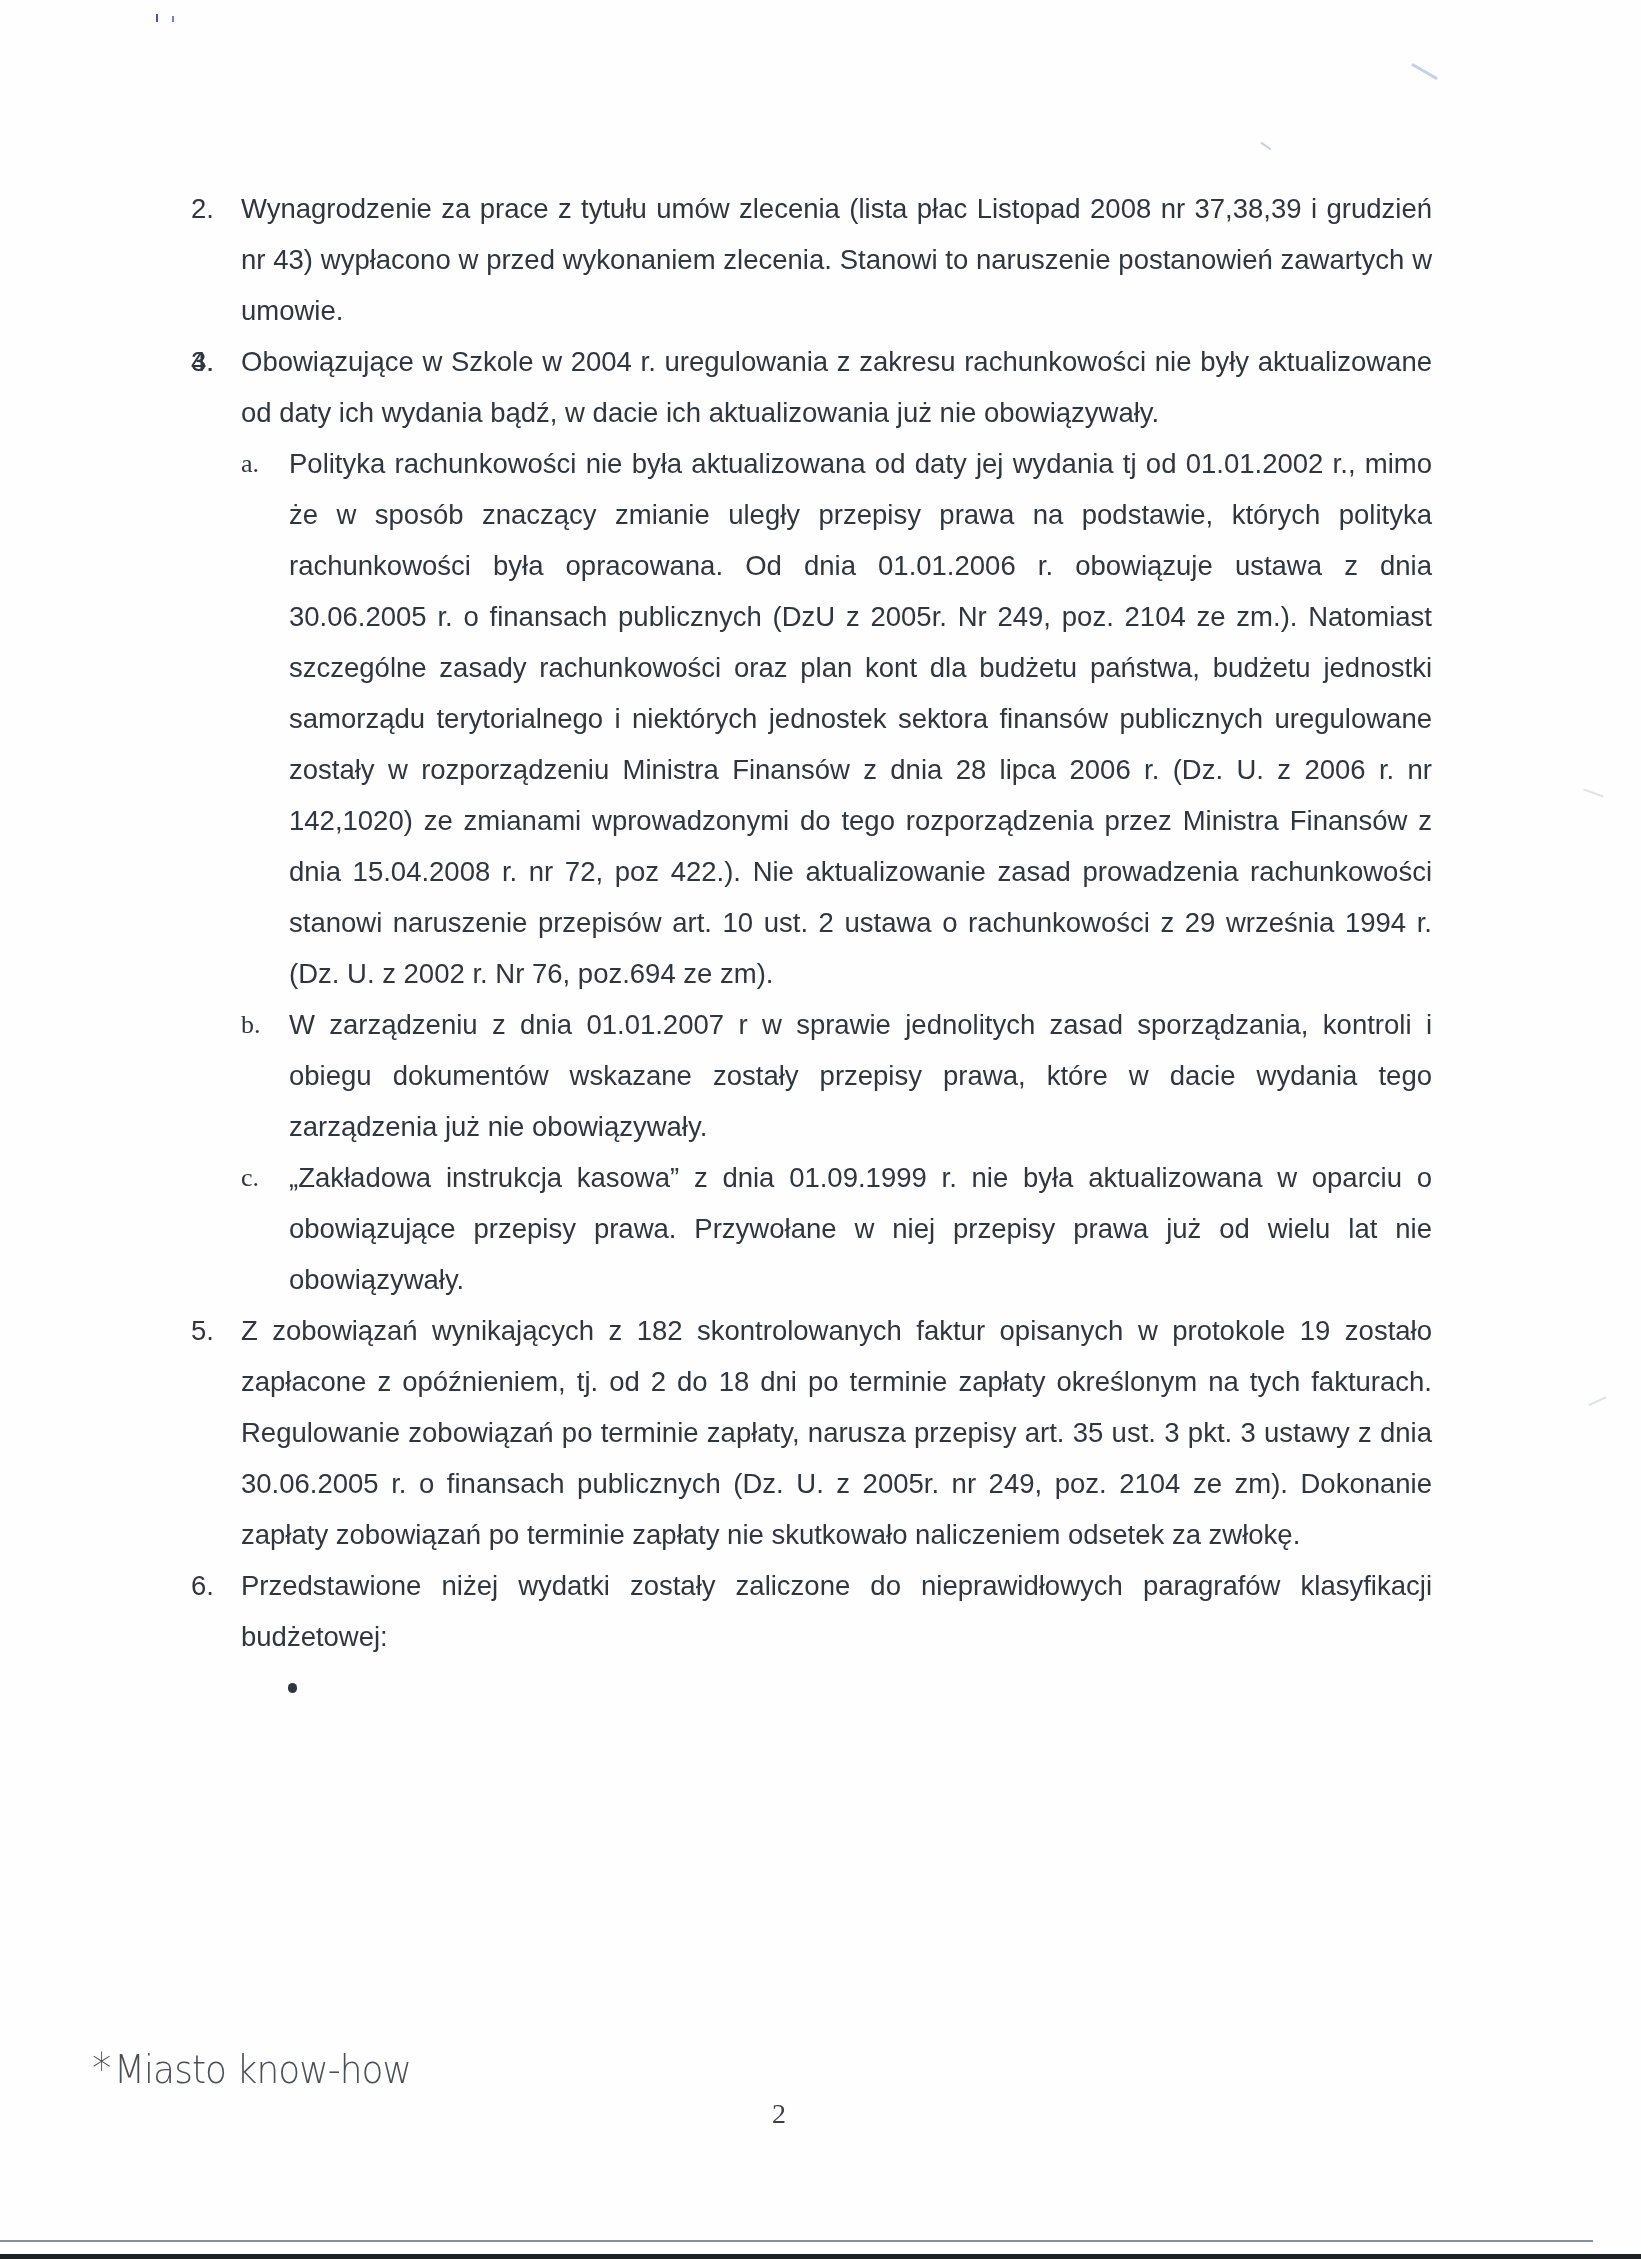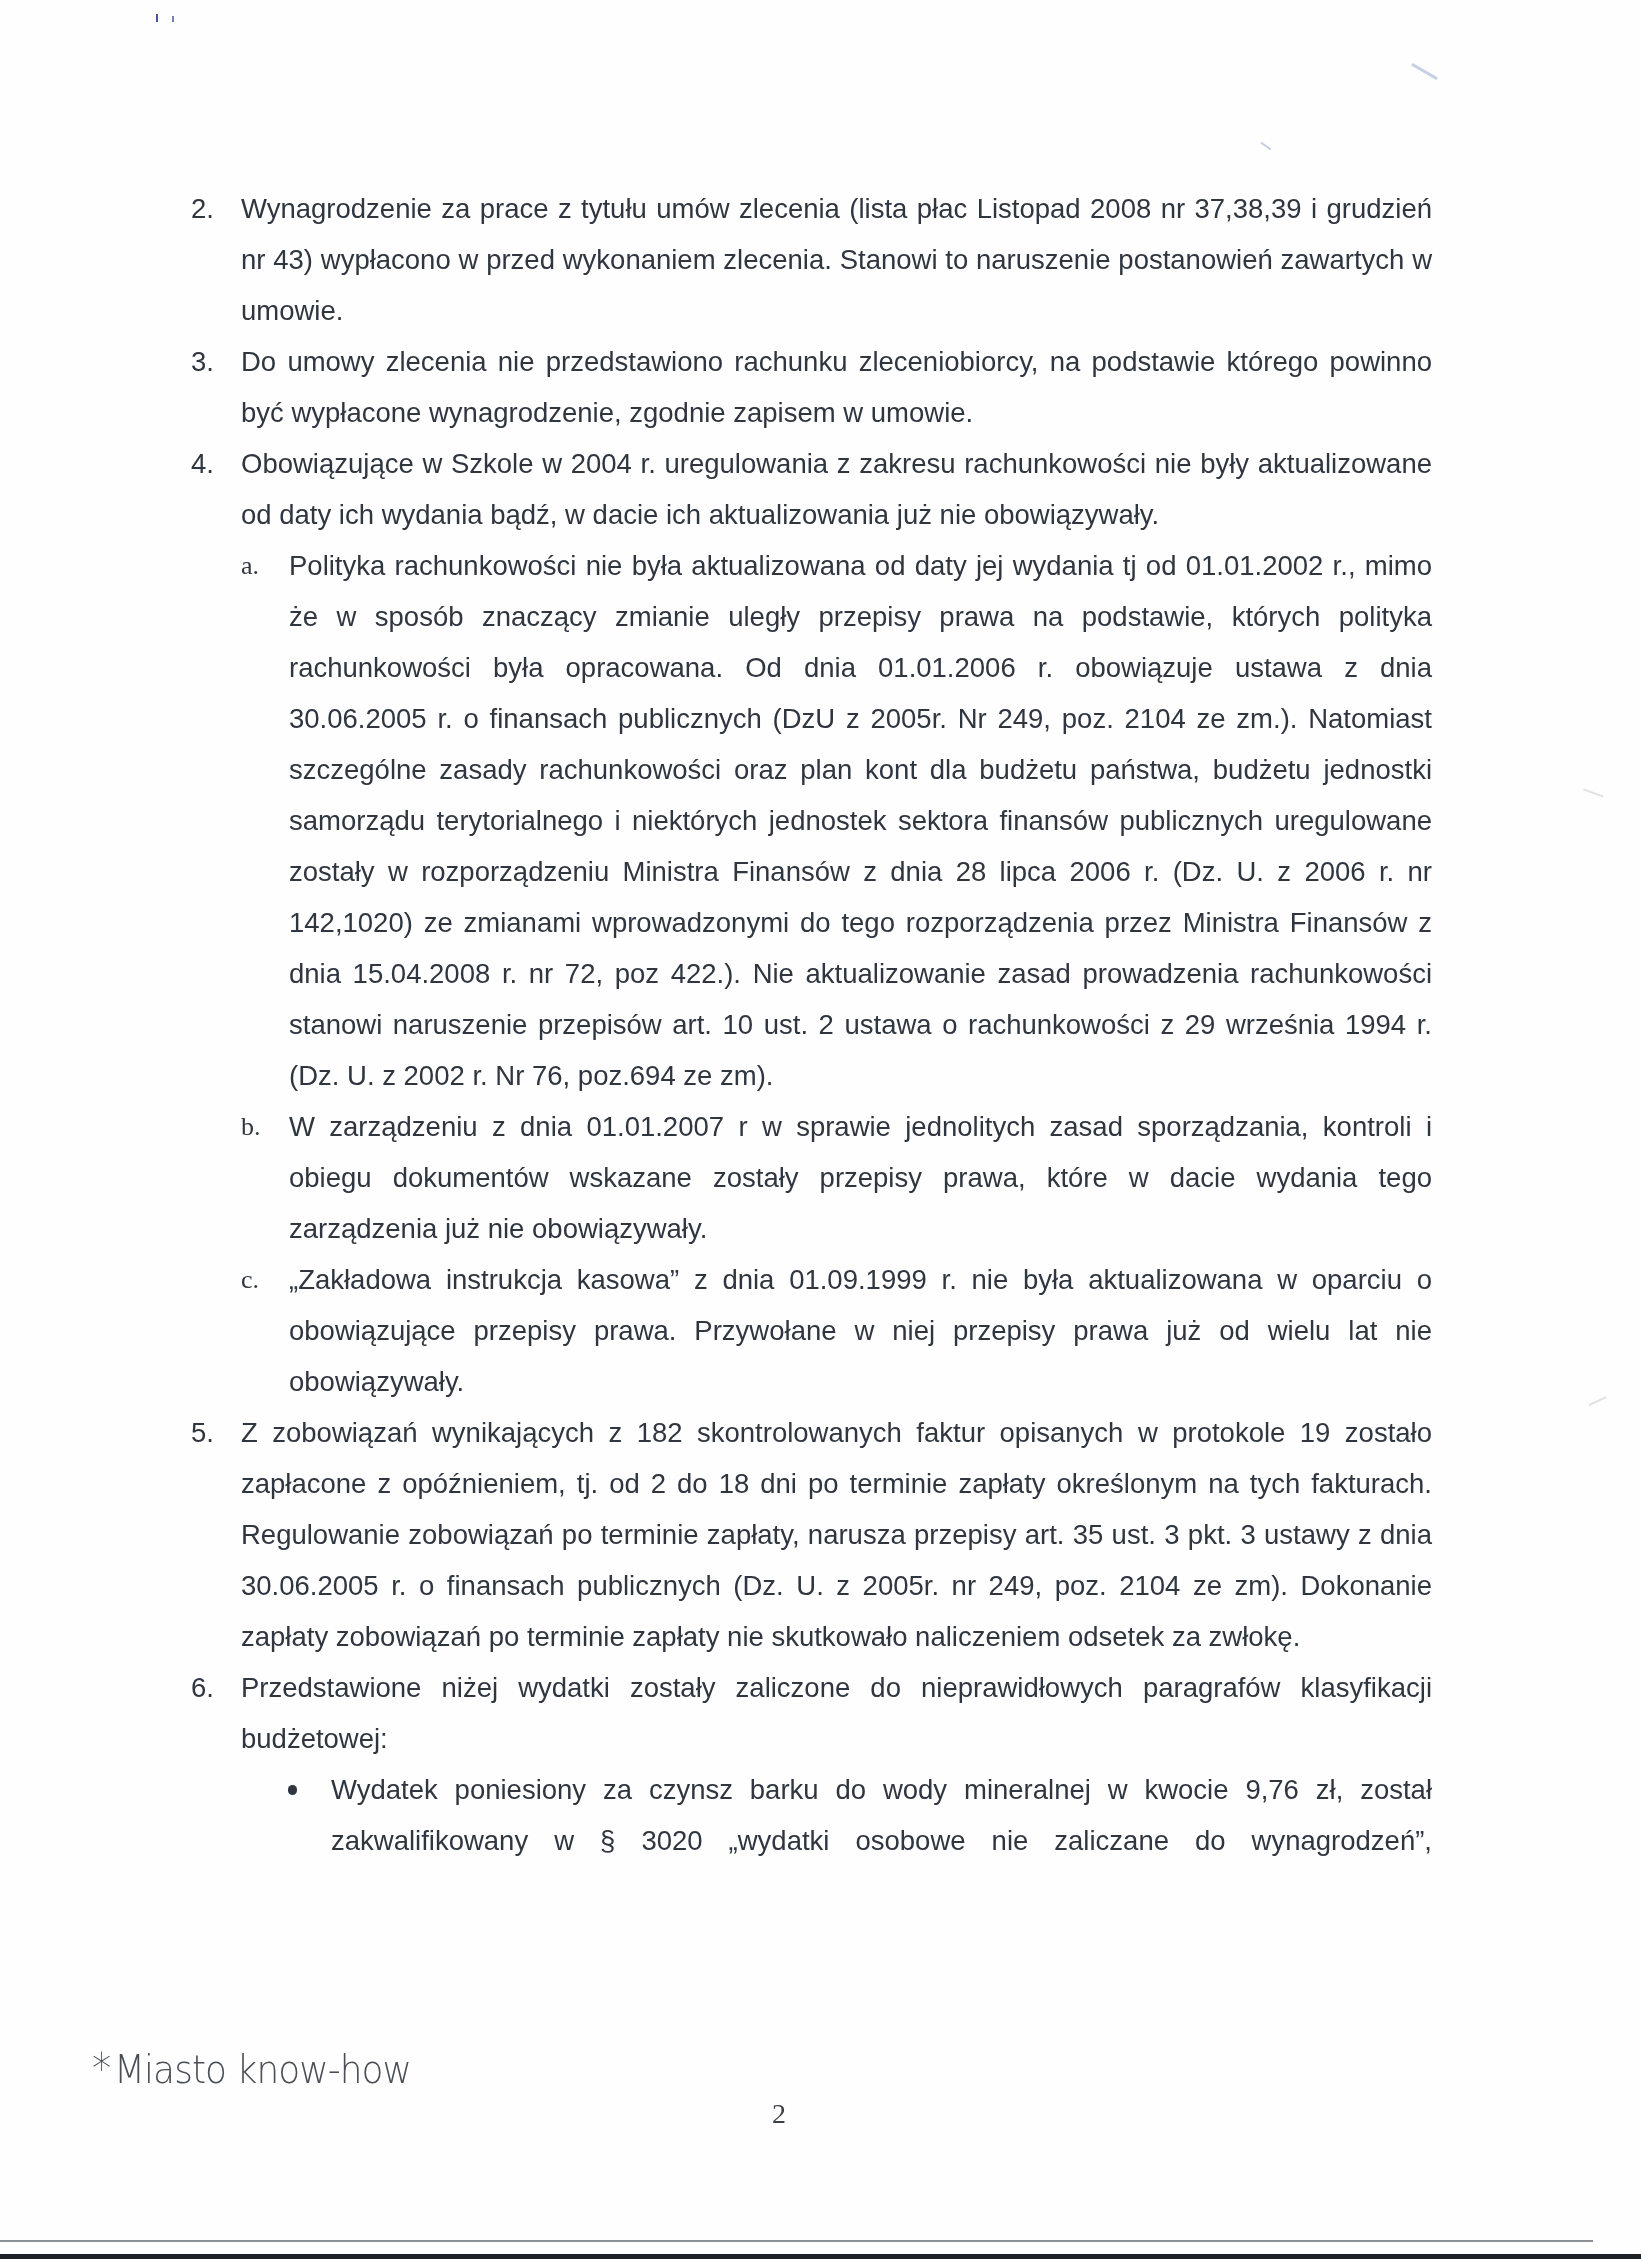--- a/index.html
+++ b/index.html
@@ -52,21 +52,20 @@
   <div class="content">
     <ol class="main">
 
       <li class="item">
         <span class="num">2.</span>
         <span>Wynagrodzenie za prace z tytułu umów zlecenia (lista płac Listopad 2008 nr 37,38,39 i grudzień nr 43) wypłacono w przed wykonaniem zlecenia. Stanowi to naruszenie postanowień zawartych w umowie.</span>
       </li>
 
       <li class="item">
         <span class="num">3.</span>
-        <span>Do umowy zlecenia nie przedstawiono rachunku zleceniobiorcy, na podstawie którego powinno być wypłacone wynagrodzenie, zgodnie zapisem w umowie.</span>
       </li>
 
       <li class="item">
         <span class="num">4.</span>
         <div>Obowiązujące w Szkole w 2004 r. uregulowania z zakresu rachunkowości nie były aktualizowane od daty ich wydania bądź, w dacie ich aktualizowania już nie obowiązywały.</div>
         <ol class="sublist">
           <li class="sub">
             <span class="sub-mark">a.</span>
             <span>Polityka rachunkowości nie była aktualizowana od daty jej wydania tj od 01.01.2002 r., mimo że w sposób znaczący zmianie uległy przepisy prawa na podstawie, których polityka rachunkowości była opracowana. Od dnia 01.01.2006 r. obowiązuje ustawa z dnia 30.06.2005 r. o finansach publicznych (DzU z 2005r. Nr 249, poz. 2104 ze zm.). Natomiast szczególne zasady rachunkowości oraz plan kont dla budżetu państwa, budżetu jednostki samorządu terytorialnego i niektórych jednostek sektora finansów publicznych uregulowane zostały w rozporządzeniu Ministra Finansów z dnia 28 lipca 2006 r. (Dz. U. z 2006 r. nr 142,1020) ze zmianami wprowadzonymi do tego rozporządzenia przez Ministra Finansów z dnia 15.04.2008 r. nr 72, poz 422.). Nie aktualizowanie zasad prowadzenia rachunkowości stanowi naruszenie przepisów art. 10 ust. 2 ustawa o rachunkowości z 29 września 1994 r.  (Dz. U. z 2002 r. Nr 76, poz.694 ze zm).</span>
           </li>
@@ -88,21 +87,20 @@
 
       <li class="item">
         <span class="num">6.</span>
         <div>Przedstawione niżej wydatki zostały zaliczone do nieprawidłowych paragrafów klasyfikacji budżetowej:</div>
       </li>
     </ol>
 
     <ul class="bullets">
       <li class="bullet">
         <span class="bullet-dot"></span>
-        <span>Wydatek poniesiony za czynsz barku do wody mineralnej w kwocie 9,76 zł, został zakwalifikowany w § 3020 „wydatki osobowe nie zaliczane do wynagrodzeń”,</span>
       </li>
     </ul>
   </div>
 
   <div class="footer-logo">
     <span class="star">*</span><span>Miasto know-how</span>
   </div>
 
   <div class="page-num">2</div>
 

